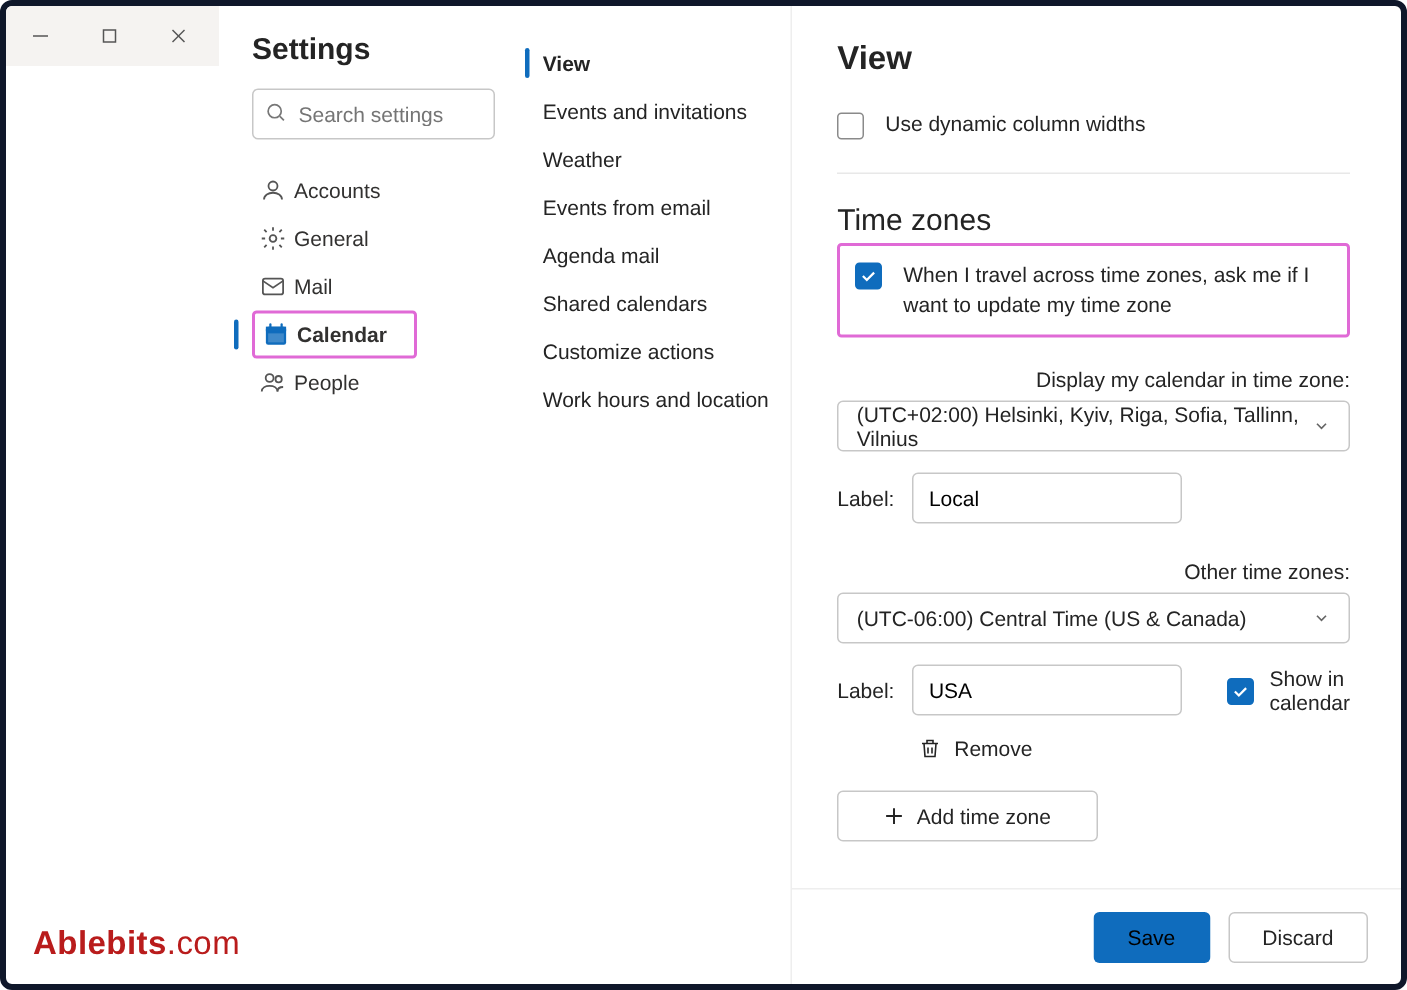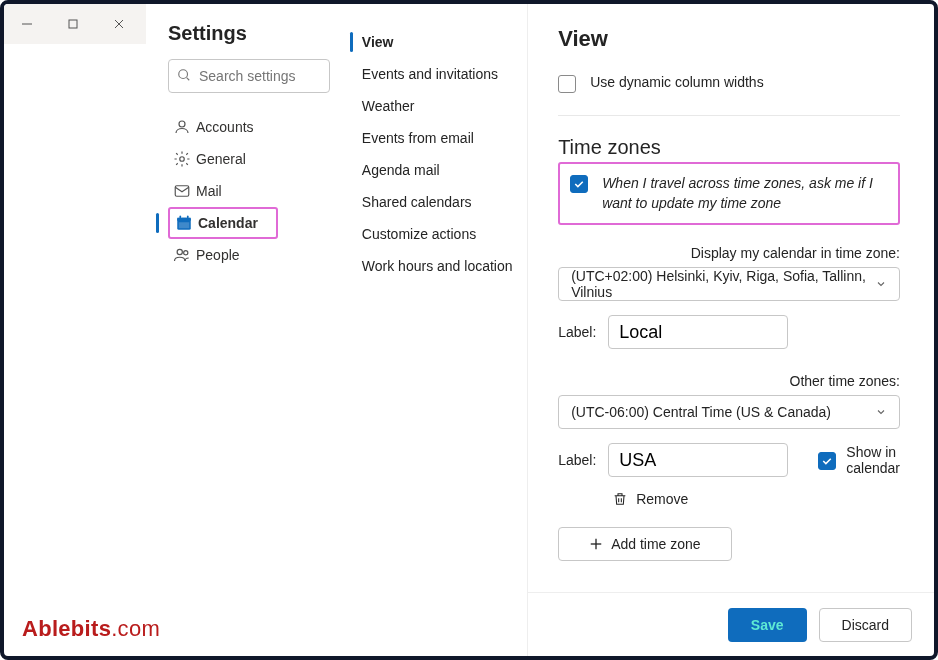--- a/index.html
+++ b/index.html
@@ -26,30 +26,30 @@
 .sub-item.active::before { content: ""; position: absolute; left: 2px; top: 6px; bottom: 6px; width: 3px; background: #0f6cbd; border-radius: 2px; }
 .col3 { flex: 1; border-left: 1px solid #eee; display: flex; flex-direction: column; }
 .main-scroll { flex: 1; overflow-y: auto; padding: 22px 34px 0 30px; }
 .view-title { font-size: 22px; font-weight: 700; margin-bottom: 22px; }
 .check-row { display: flex; align-items: flex-start; gap: 14px; }
 .checkbox { width: 18px; height: 18px; border: 1px solid #8a8a8a; border-radius: 3px; flex-shrink: 0; display: flex; align-items: center; justify-content: center; background: #fff; margin-top: 1px; }
 .checkbox.checked { background: #0f6cbd; border-color: #0f6cbd; }
 .checkbox.checked svg { color: #fff; }
 .divider { border: none; border-top: 1px solid #e8e8e8; margin: 22px 0 20px; }
 .section-title { font-size: 20px; font-weight: 400; margin-bottom: 3px; }
-.highlight-box { border: 2px solid #e06ad6; border-radius: 3px; padding: 10px 16px 10px 10px; margin-bottom: 20px; font-style: italic; }
+.highlight-box { border: 2px solid #e06ad6; border-radius: 3px; padding: 10px 16px 10px 10px; margin-bottom: 20px; }
 .field-label { font-size: 14px; margin-bottom: 6px; text-align: right; }
 .select { width: 100%; height: 34px; border: 1px solid #c7c7c7; border-radius: 4px; display: flex; align-items: center; justify-content: space-between; padding: 0 12px; background: #fff; cursor: pointer; }
 .label-row { display: flex; align-items: center; gap: 12px; margin-top: 14px; }
-.text-input { height: 34px; width: 180px; border: 1px solid #c7c7c7; border-radius: 4px; padding: 0 10px; font-size: 18px; }
+.text-input { height: 34px; width: 180px; border: 1px solid #c7c7c7; border-radius: 4px; padding: 0 10px; font-size: 14px; }
 .remove-btn { display: flex; align-items: center; gap: 8px; margin-top: 14px; margin-left: 54px; cursor: pointer; color: #242424; }
 .add-btn { display: inline-flex; align-items: center; gap: 8px; height: 34px; border: 1px solid #c7c7c7; border-radius: 4px; padding: 0 30px; background: #fff; cursor: pointer; margin-top: 20px; }
 .footer { height: 64px; display: flex; justify-content: flex-end; align-items: center; gap: 12px; padding-right: 22px; border-top: 1px solid #eee; }
 .btn { height: 34px; padding: 0 22px; border-radius: 4px; font-size: 14px; cursor: pointer; display: flex; align-items: center; justify-content: center; border: 1px solid transparent; }
-.btn-primary { background: #0f6cbd; color: #5eead4; font-weight: 700; }
+.btn-primary { background: #0f6cbd; color: #000000; font-weight: 400; }
 .btn-secondary { background: #fff; color: #242424; border-color: #c7c7c7; }
 .watermark { position: absolute; left: 18px; bottom: 14px; font-size: 22px; font-weight: 600; color: #b91c1c; letter-spacing: 0.3px; }
 .watermark .dotcom { font-weight: 400; }
 svg { display: block; }
 </style>
 </head>
 <body>
 
 <div class="window">
   <div class="titlebar">

